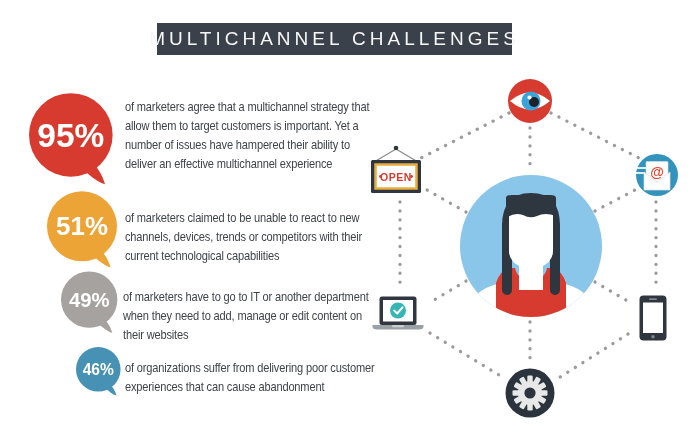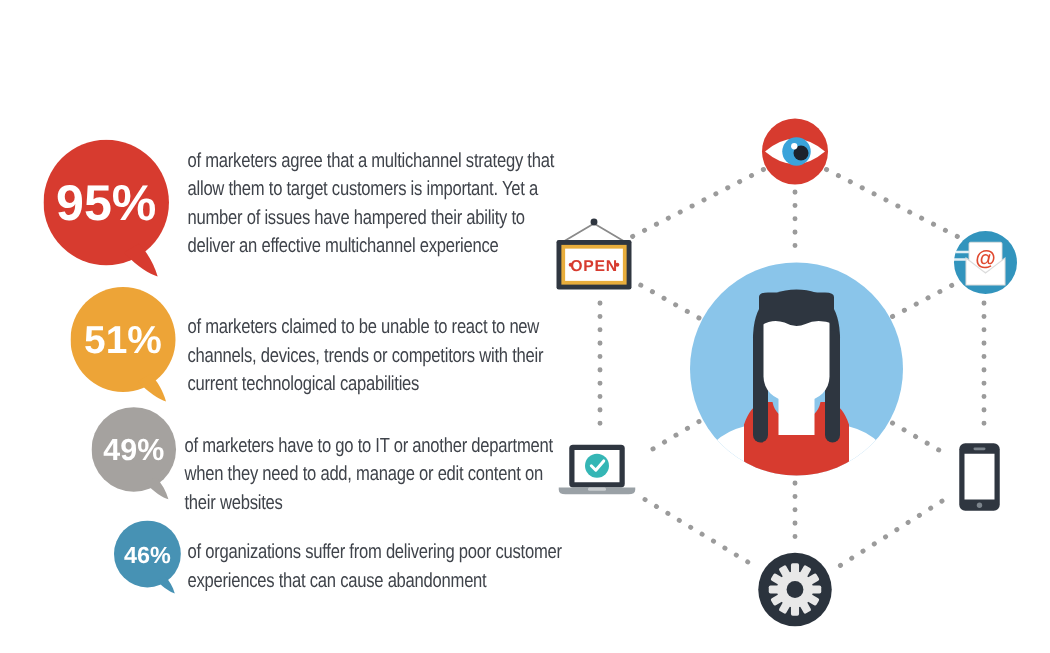--- a/index.html
+++ b/index.html
@@ -22,20 +22,23 @@
     letter-spacing:-0.2px;font-weight:500;
   }
   svg text{font-family:"Liberation Sans","DejaVu Sans",sans-serif;}
   .diagram{position:absolute;left:340px;top:58px;}
 </style>
 </head>
 <body>
 
 <div class="canvas">
 
+  <div class="header-bar" style="background:#3a414b;">
+    <span class="title">MULTICHANNEL CHALLENGES</span>
+  </div>
 
   <svg class="stat-bubble" style="left:29px;top:93px;" width="92" height="94" viewBox="0 0 110 112">
     <circle cx="50" cy="50" r="50" fill="#d73b2f"></circle>
     <path d="M64 90 C 75 101 84 107 91 109 C 88 99 83 90 76 83 Z" fill="#d73b2f"></path>
     <text class="bubble-pct" x="50" y="64" font-size="40" text-anchor="middle">95%</text>
   </svg>
   <div class="stat-text" style="left:125px;top:97px;">of marketers agree that a multichannel strategy that
 allow them to target customers is important. Yet a
 number of issues have hampered their ability to
 deliver an effective multichannel experience</div>

